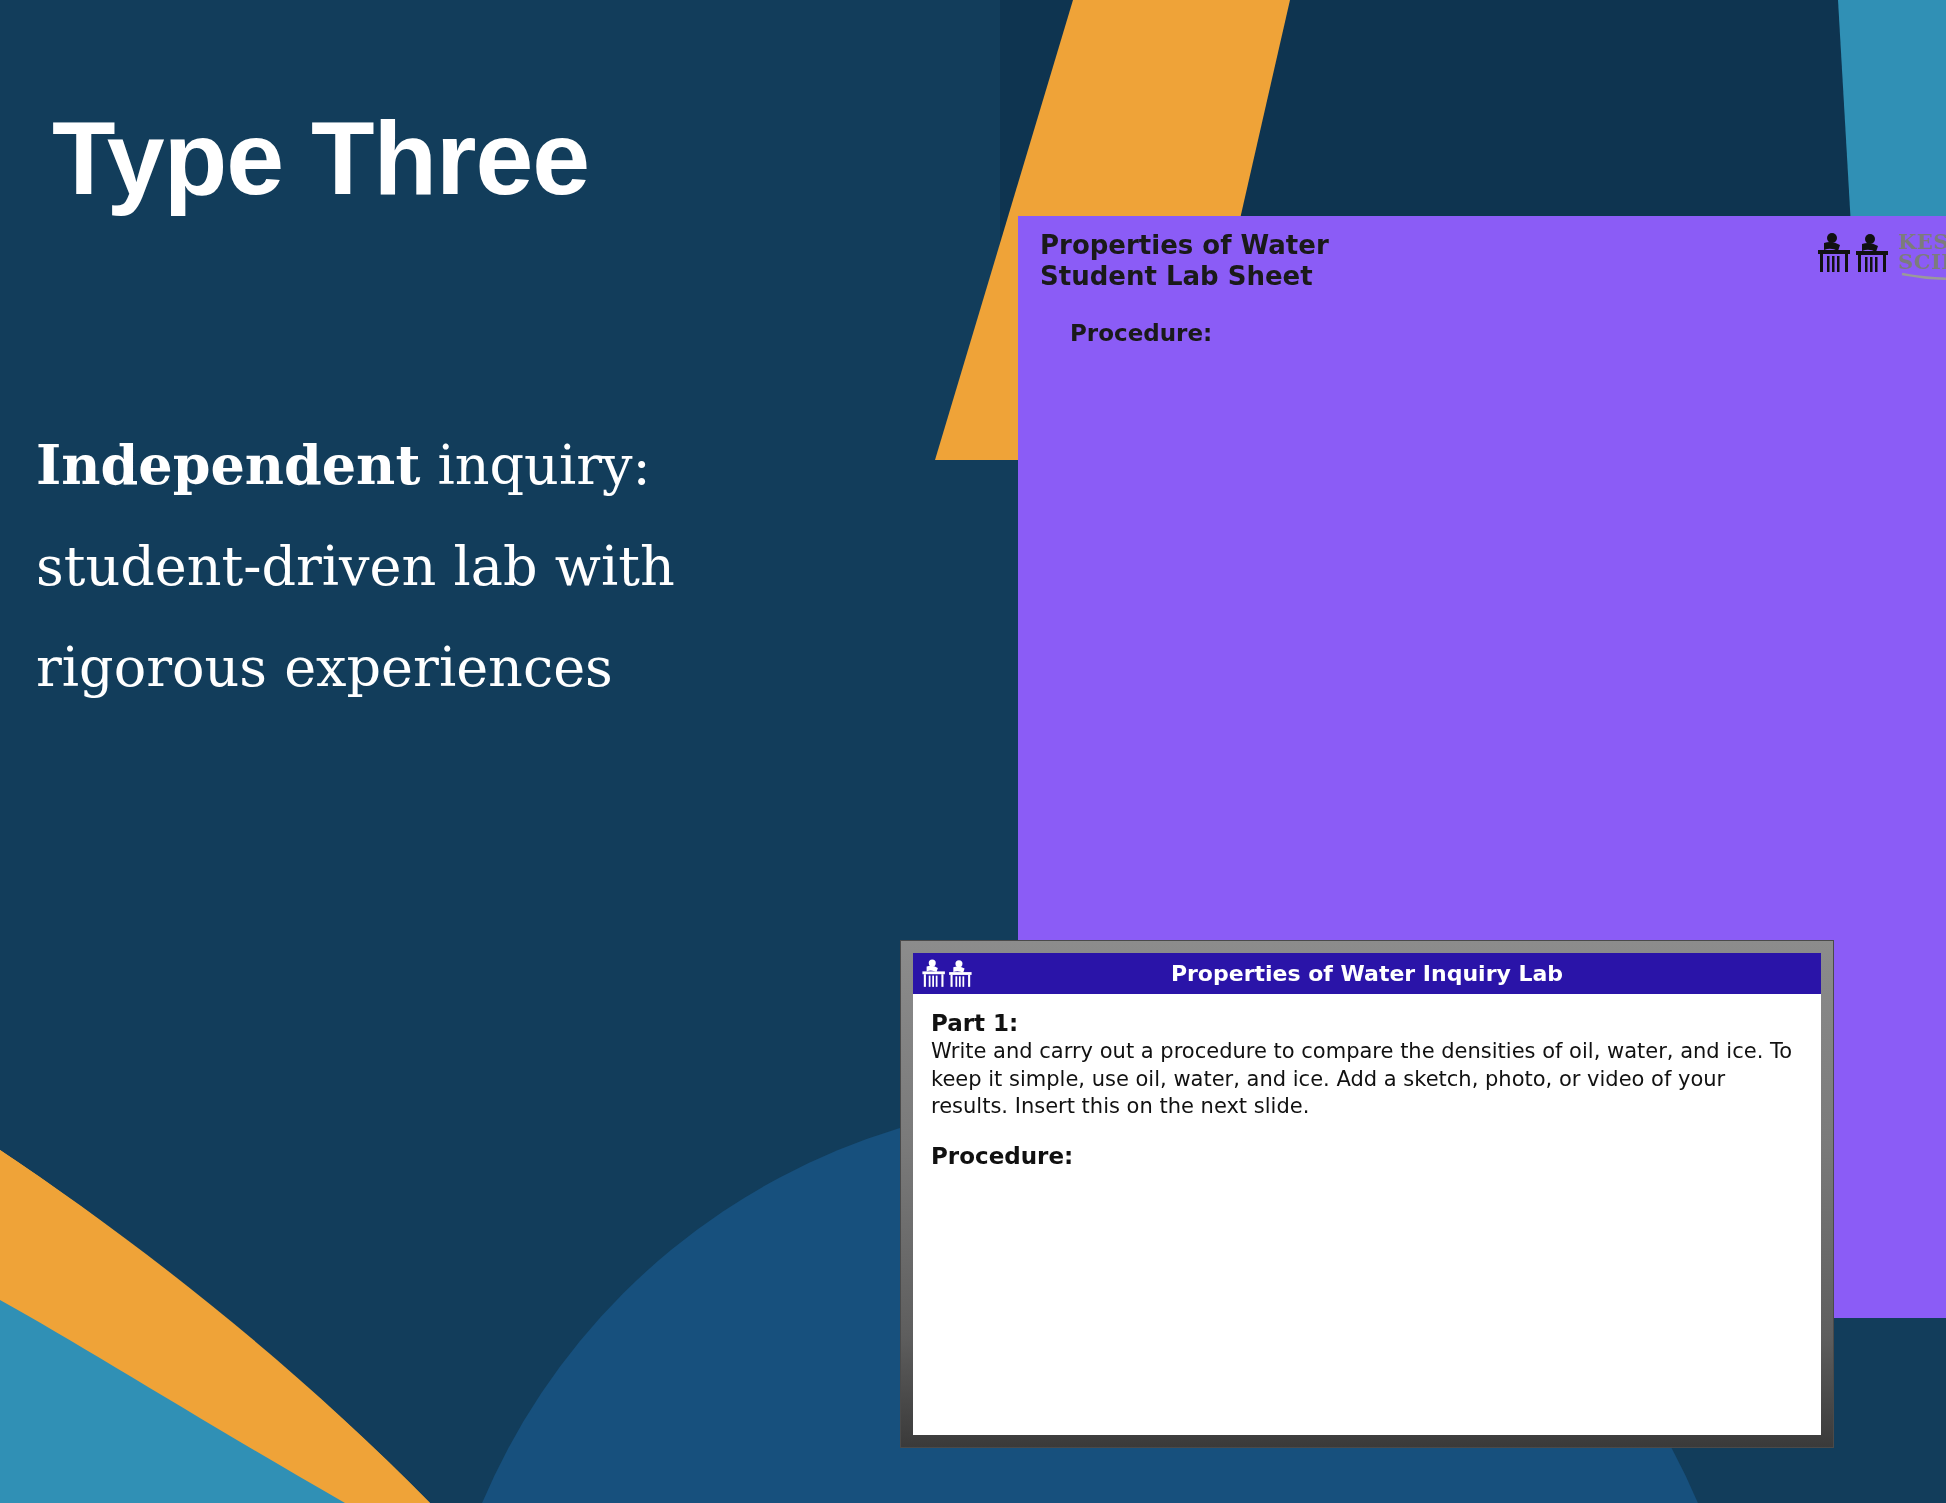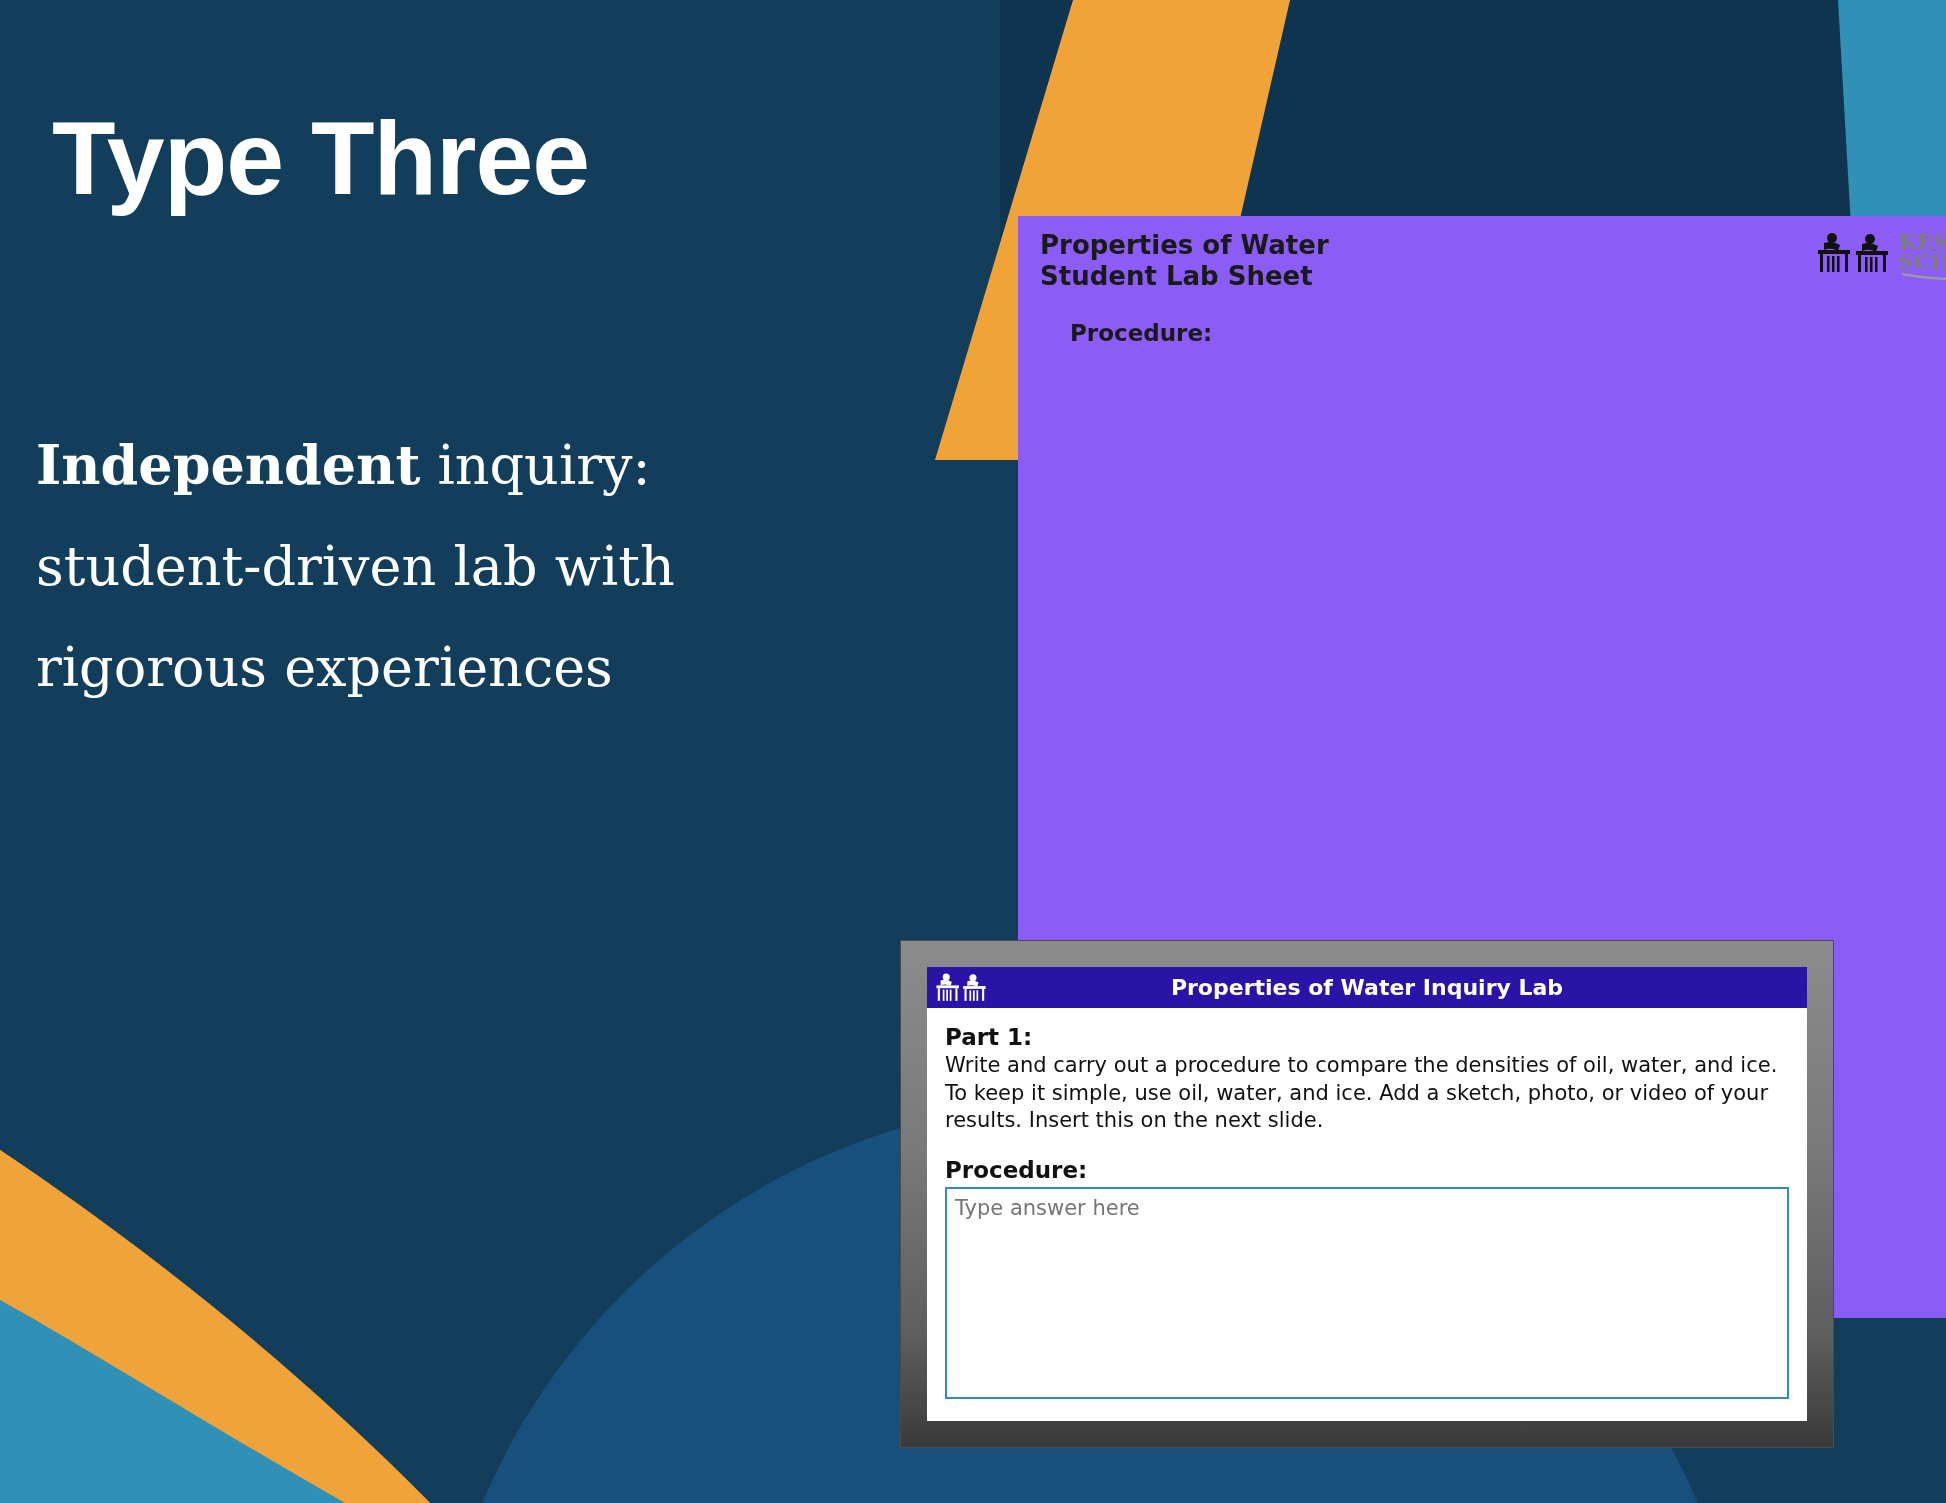--- a/index.html
+++ b/index.html
@@ -132,21 +132,21 @@
   }
 
   
   #inquiry-dialog {
     position: absolute;
     left: 900px;
     top: 940px;
     width: 934px;
     height: 508px;
     box-sizing: border-box;
-    padding: 26px;
+    padding: 12px;
     background: linear-gradient(180deg, #8c8c8c 0%, #7a7a7a 40%, #5e5e5e 78%, #3a3a3a 100%);
     border: 1px solid #4a4a4a;
   }
   #dialog-inner {
     position: relative;
     width: 100%;
     height: 100%;
     background: #ffffff;
     box-sizing: border-box;
   }
@@ -307,18 +307,17 @@
         </svg>
         <span id="dialog-title-text">Properties of Water Inquiry Lab</span>
       </div>
 
       <div id="dialog-content">
         <div id="dialog-part-label">Part 1:</div>
         <div id="dialog-part-text">Write and carry out a procedure to compare the densities of oil, water, and ice. To keep it simple, use oil, water, and ice. Add a sketch, photo, or video of your results. Insert this on the next slide.</div>
 
         <div id="dialog-procedure-label">Procedure:</div>
 
-        <textarea id="dialog-answer-box" placeholder="Type answer here" style=""></textarea>
       </div>
     </div>
   </div>
 
 </div>
 
 </body></html>

